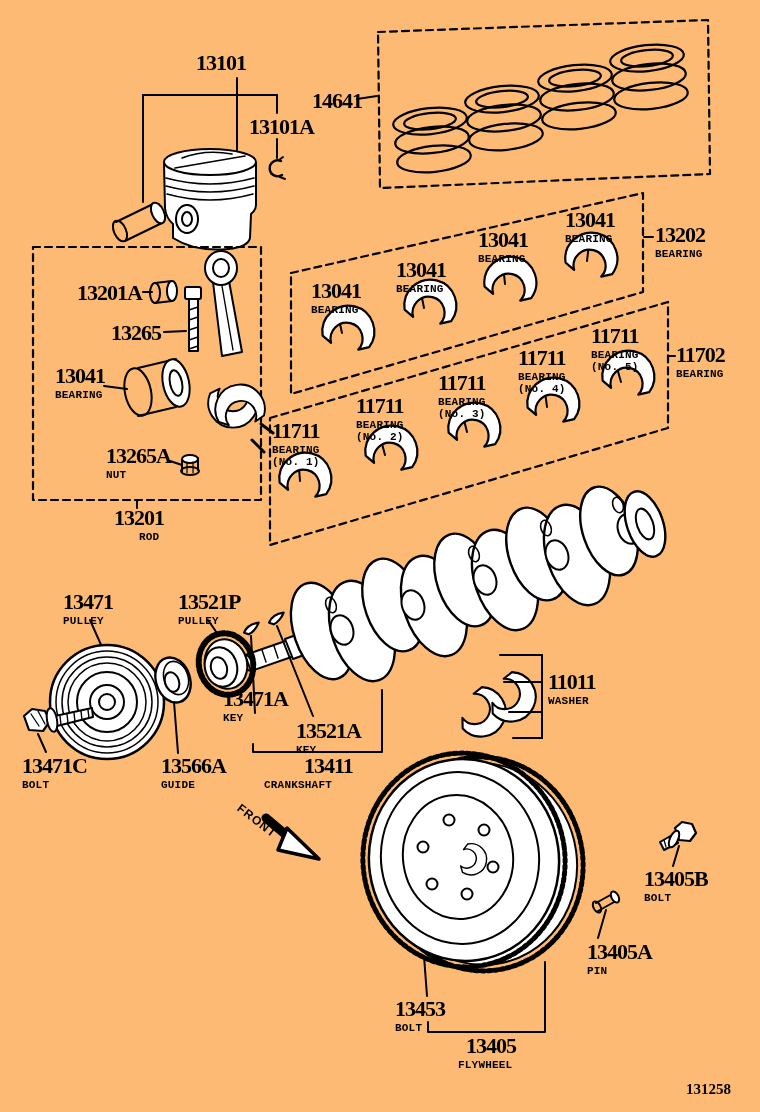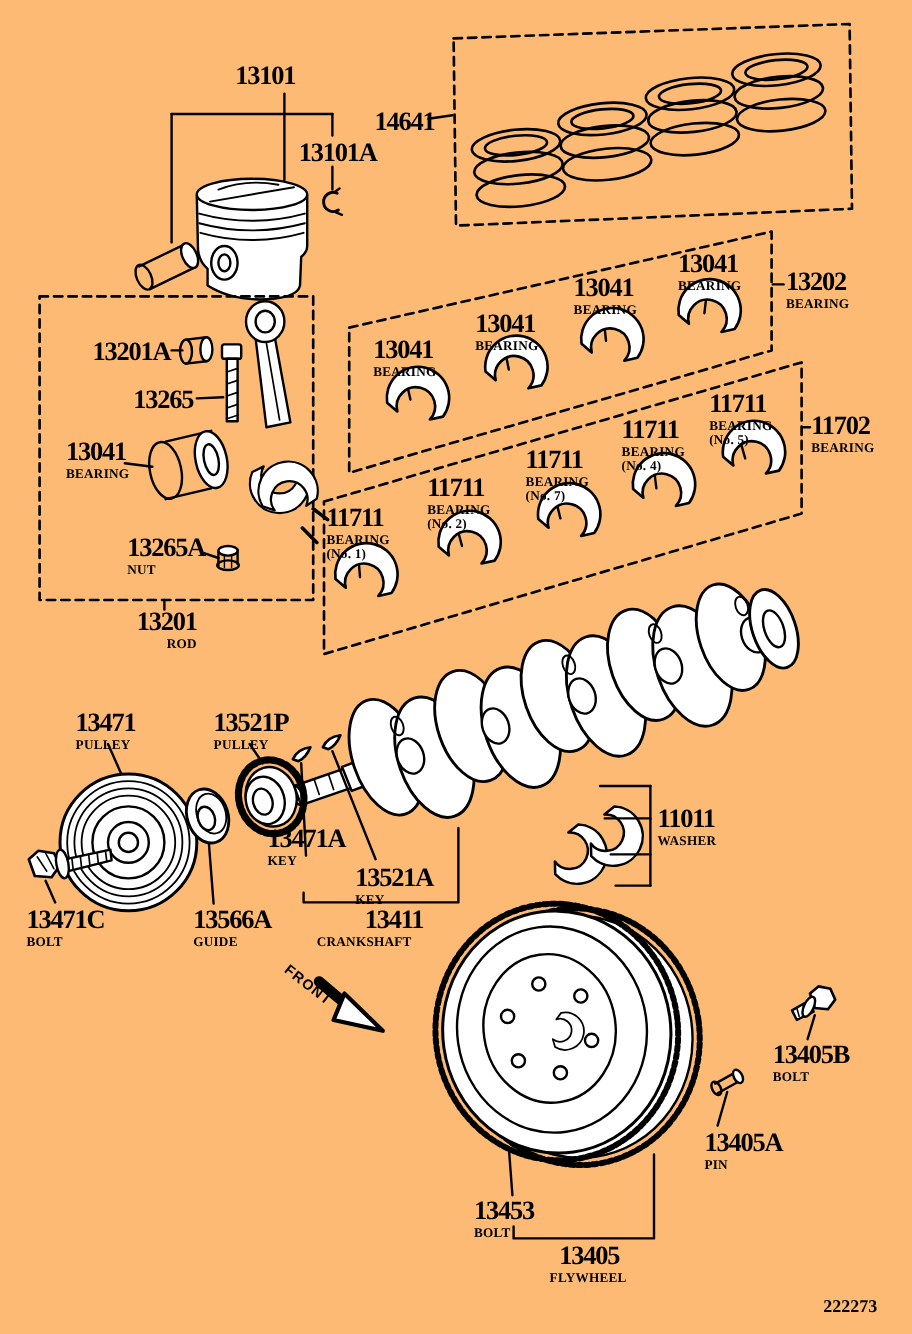--- a/index.html
+++ b/index.html
@@ -2,21 +2,21 @@
 <html><head>
 <meta charset="utf-8">
 <style>
   html,body{margin:0;padding:0;background:#e8e8e8}
   .page{position:relative;width:760px;height:1112px;background:#fdba74;overflow:hidden;
         font-family:"Liberation Sans",sans-serif;color:#000}
   .page svg{position:absolute;left:0;top:0}
   .lbl{position:absolute;line-height:1;color:#000}
   .lbl .part{font-family:"Liberation Serif",serif;font-weight:700;font-size:22px;
              letter-spacing:-1px;white-space:nowrap}
-  .lbl .sub,.lbl .sub2{font-family:Liberation Serif, serif;font-weight:700;font-size:11px;
+  .lbl .sub,.lbl .sub2{font-family:Liberation Mono, monospace;font-weight:700;font-size:11px;
              letter-spacing:.2px;margin-top:3px;white-space:nowrap}
   .lbl .sub2{margin-top:1px}
   .sub:empty,.sub2:empty{display:none}
   .front{position:absolute;left:243px;top:801px;font-weight:700;font-size:12px;
          letter-spacing:1px;transform:rotate(38deg);transform-origin:left top;
          font-family:"Liberation Sans",sans-serif}
   .pagenum{position:absolute;left:686px;top:1081px;font-family:"Liberation Serif",serif;
            font-weight:700;font-size:15px;letter-spacing:0}
 </style>
 </head>
@@ -330,21 +330,21 @@
       <div class="sub2">(No. 1)</div>
     </div>
 <div class="lbl" style="left:356px;top:395px">
       <div class="part">11711</div>
       <div class="sub">BEARING</div>
       <div class="sub2">(No. 2)</div>
     </div>
 <div class="lbl" style="left:438px;top:372px">
       <div class="part">11711</div>
       <div class="sub">BEARING</div>
-      <div class="sub2">(No. 7)</div>
+      <div class="sub2">(No. 3)</div>
     </div>
 <div class="lbl" style="left:518px;top:347px">
       <div class="part">11711</div>
       <div class="sub">BEARING</div>
       <div class="sub2">(No. 4)</div>
     </div>
 <div class="lbl" style="left:591px;top:325px">
       <div class="part">11711</div>
       <div class="sub">BEARING</div>
       <div class="sub2">(No. 5)</div>
@@ -396,15 +396,15 @@
 <div class="lbl" style="left:395px;top:998px">
       <div class="part">13453</div>
       <div class="sub">BOLT</div>
     </div>
 <div class="lbl" style="left:458px;top:1035px">
       <div class="part" style="margin-left:8px">13405</div>
       <div class="sub">FLYWHEEL</div>
     </div>
 
 <div class="front">FRONT</div>
-<div class="pagenum">222273</div>
+<div class="pagenum">131258</div>
 
 </div>
 
 </body></html>

